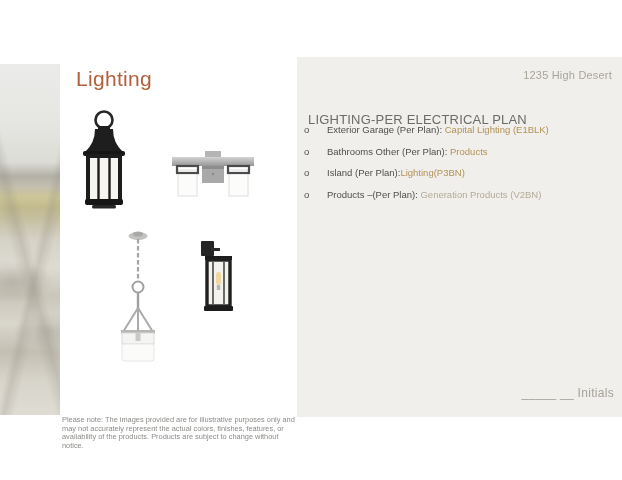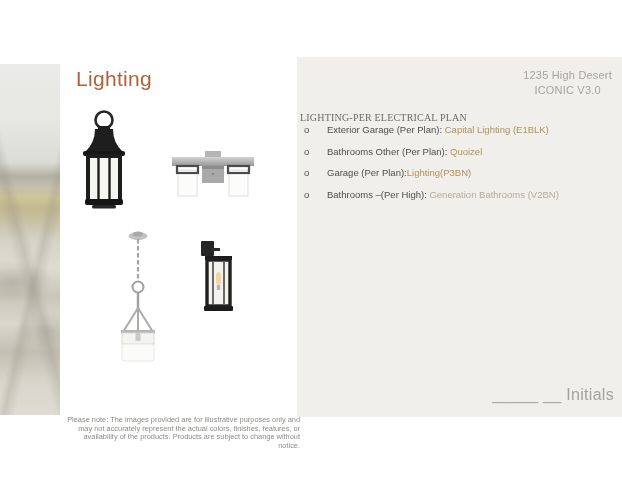--- a/index.html
+++ b/index.html
@@ -33,50 +33,50 @@
   }
 
   .fixture{position:absolute;}
   .fx1{left:80px;top:52px;width:48px;height:101px;}
   .fx2{left:172px;top:91px;width:82px;height:49px;}
   .fx3{left:117px;top:172px;width:42px;height:134px;}
   .fx4{left:198px;top:183px;width:38px;height:73px;}
 
   .disclaimer{
     position:absolute;left:62px;top:330px;width:238px;
-    font-size:7.4px;line-height:8.6px;color:#8b8b87;text-align:right;margin-top:29px;
+    font-size:7.4px;line-height:8.6px;color:#8b8b87;text-align:left;margin-top:29px;
   }
 
   
   .right-panel{
     position:absolute;left:297px;top:0;width:325px;height:360px;
     background:#f1efec;
   }
   .doc-header{
-    position:absolute;top:11px;right:10px;text-align:center;
+    position:absolute;top:11px;right:10px;text-align:left;
     font-size:11px;line-height:15px;color:#a7a49c;letter-spacing:0.2px;
   }
   .section-heading{
-    position:absolute;left:3px;top:55px;
-    font-size:10px;color:#6b6b67;letter-spacing:0.2px;font-family:Liberation Serif, serif;
+    position:absolute;left:11px;top:55px;
+    font-size:13px;color:#6b6b67;letter-spacing:0.2px;
   }
   .bullet-list{
     position:absolute;left:7px;top:68px;width:312px;
     list-style:none;margin:0;padding:0;
   }
   .bullet-row{display:flex;margin-bottom:11.5px;font-size:9.5px;line-height:10px;color:#4e4e4a;}
   .bullet-marker{width:23px;flex:0 0 23px;color:#4e4e4a;}
   .bullet-text{flex:1;}
   .bullet-label{color:#4e4e4a;}
   .bullet-value{color:#b29155;}
   .bullet-value.muted{color:#b3ab97;}
 
   .initials-line{
     position:absolute;right:8px;top:329px;
-    font-size:16px;color:#a5a29a;letter-spacing:0.3px;
+    font-size:12px;color:#a5a29a;letter-spacing:0.3px;
   }
 </style>
 </head>
 <body>
 
 <div class="canvas">
   <div class="slide">
 
     <div class="landscape"></div>
 
@@ -143,41 +143,40 @@
         <rect x="18.8" y="45" width="3.4" height="5" fill="#b7b7b5"></rect>
         <rect x="6" y="66" width="29" height="5" rx="1" fill="#1c1c1c"></rect>
       </svg>
     </div>
 
     <div class="disclaimer">Please note: The images provided are for illustrative purposes only and may not accurately represent the actual colors, finishes, features, or availability of the products. Products are subject to change without notice.</div>
 
     <div class="right-panel">
       <div class="doc-header">
         <div>1235 High Desert</div>
-        <div>ICONIC V3.0</div>
       </div>
 
       <div class="section-heading">LIGHTING-PER ELECTRICAL PLAN</div>
 
       <ul class="bullet-list">
         <li class="bullet-row">
           <span class="bullet-marker">o</span>
           <span class="bullet-text"><span class="bullet-label">Exterior Garage (Per Plan): </span><span class="bullet-value">Capital Lighting (E1BLK)</span></span>
         </li>
         <li class="bullet-row">
           <span class="bullet-marker">o</span>
-          <span class="bullet-text"><span class="bullet-label">Bathrooms Other (Per Plan): </span><span class="bullet-value">Quoizel</span></span>
+          <span class="bullet-text"><span class="bullet-label">Bathrooms Other (Per Plan): </span><span class="bullet-value">Products</span></span>
         </li>
         <li class="bullet-row">
           <span class="bullet-marker">o</span>
-          <span class="bullet-text"><span class="bullet-label">Garage (Per Plan):</span><span class="bullet-value">Lighting(P3BN)</span></span>
+          <span class="bullet-text"><span class="bullet-label">Island (Per Plan):</span><span class="bullet-value">Lighting(P3BN)</span></span>
         </li>
         <li class="bullet-row">
           <span class="bullet-marker">o</span>
-          <span class="bullet-text"><span class="bullet-label">Bathrooms –(Per High): </span><span class="bullet-value muted">Generation Bathrooms (V2BN)</span></span>
+          <span class="bullet-text"><span class="bullet-label">Products –(Per Plan): </span><span class="bullet-value muted">Generation Products (V2BN)</span></span>
         </li>
       </ul>
 
       <div class="initials-line">_____  __ Initials</div>
     </div>
 
   </div>
 </div>
 
 </body></html>

